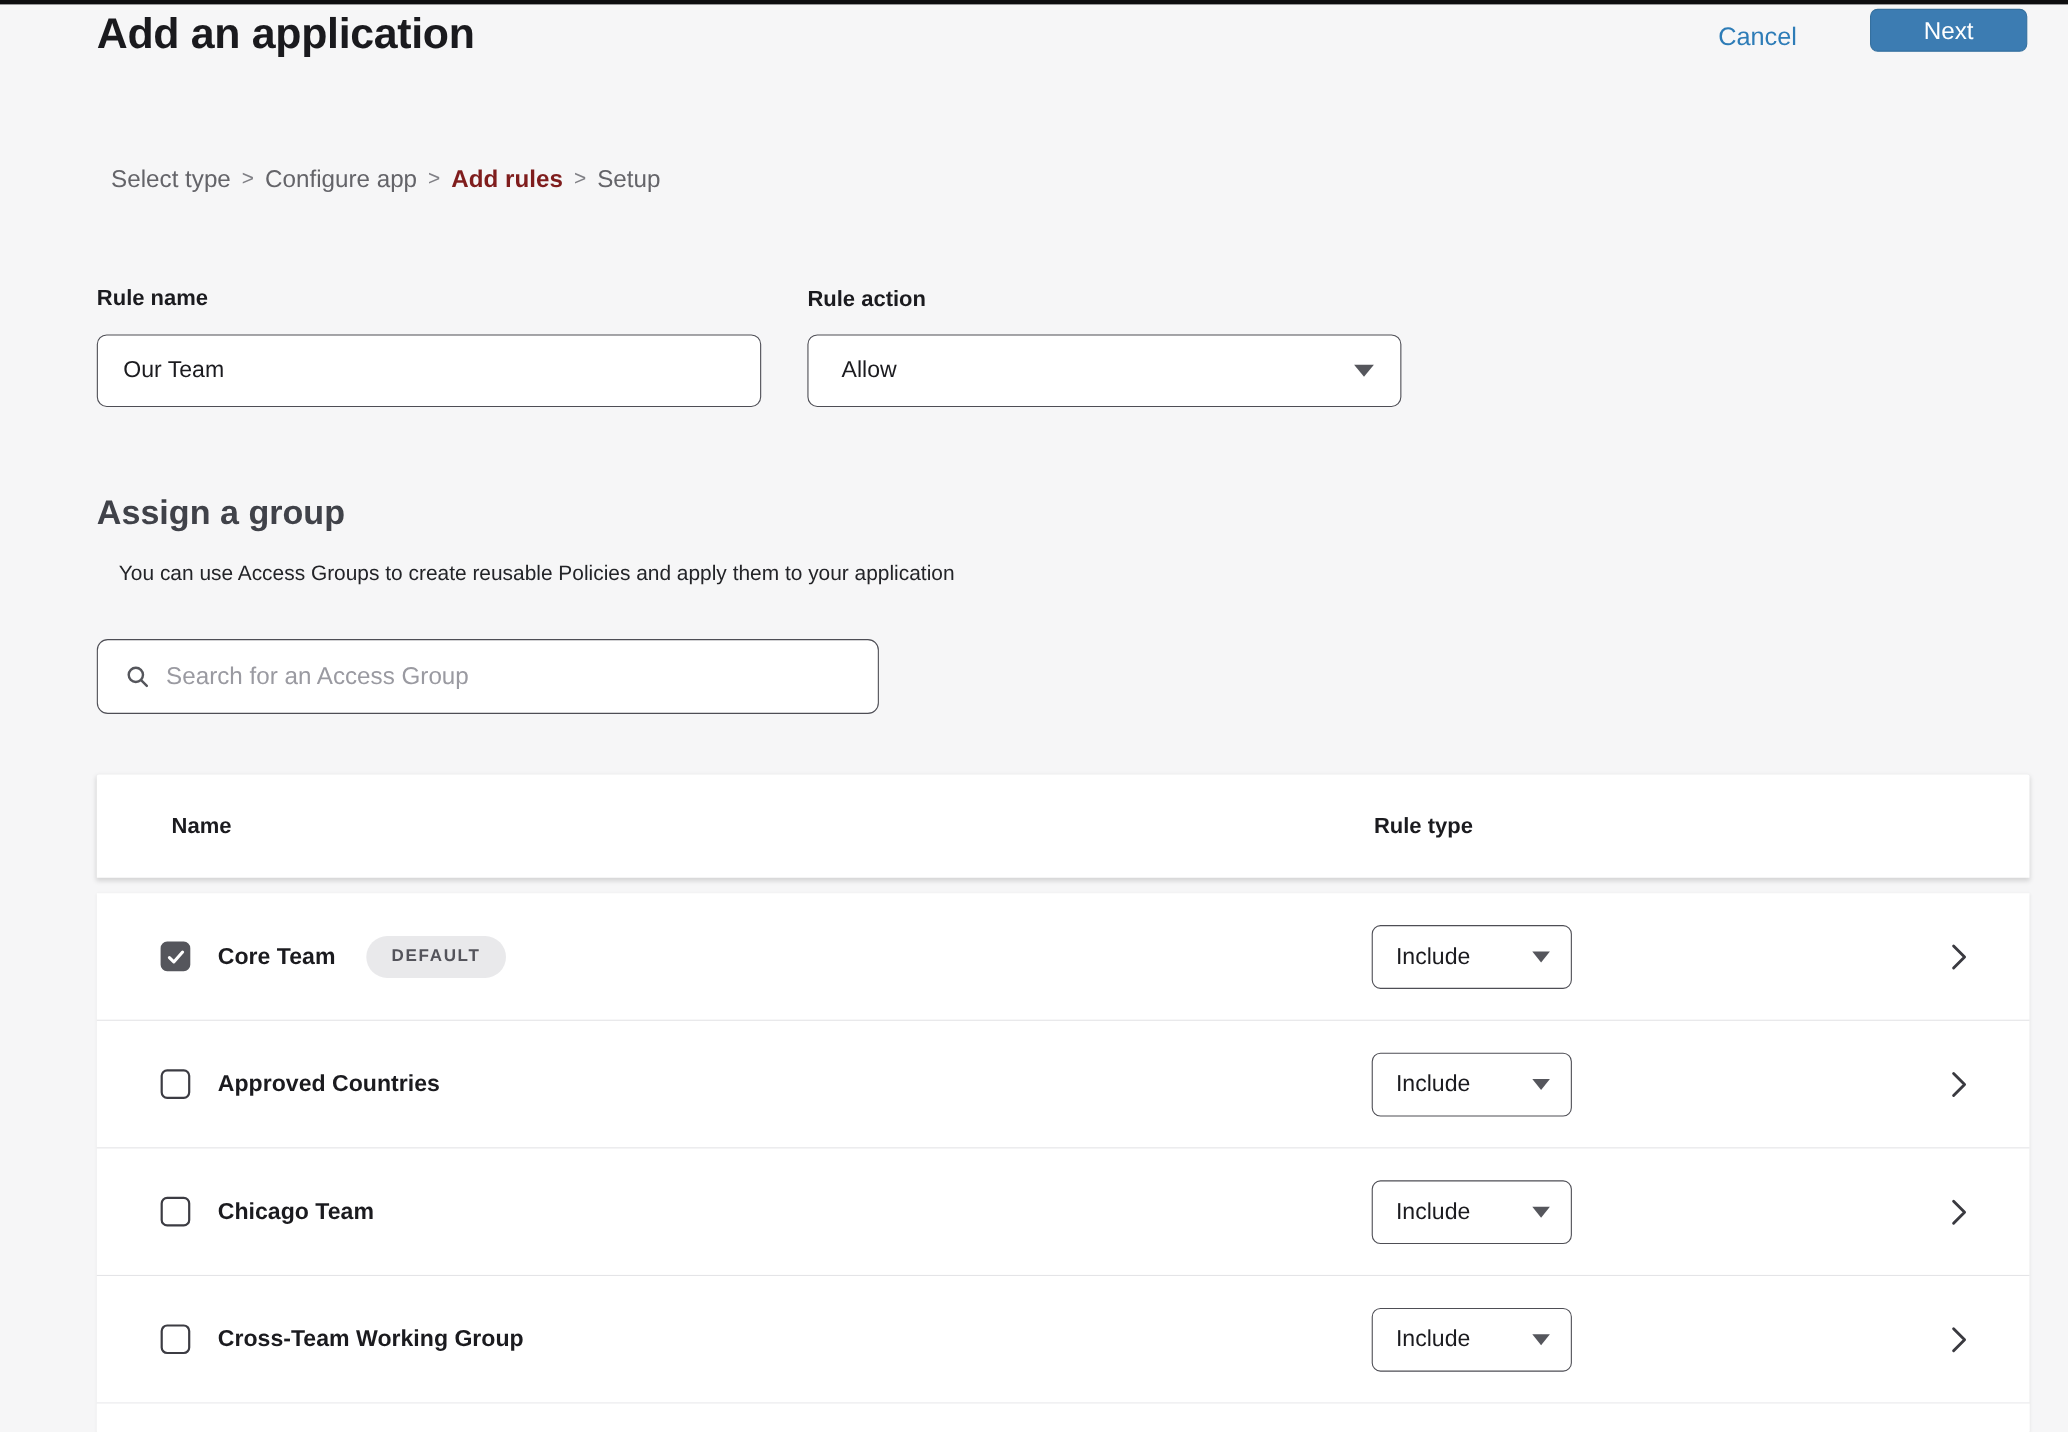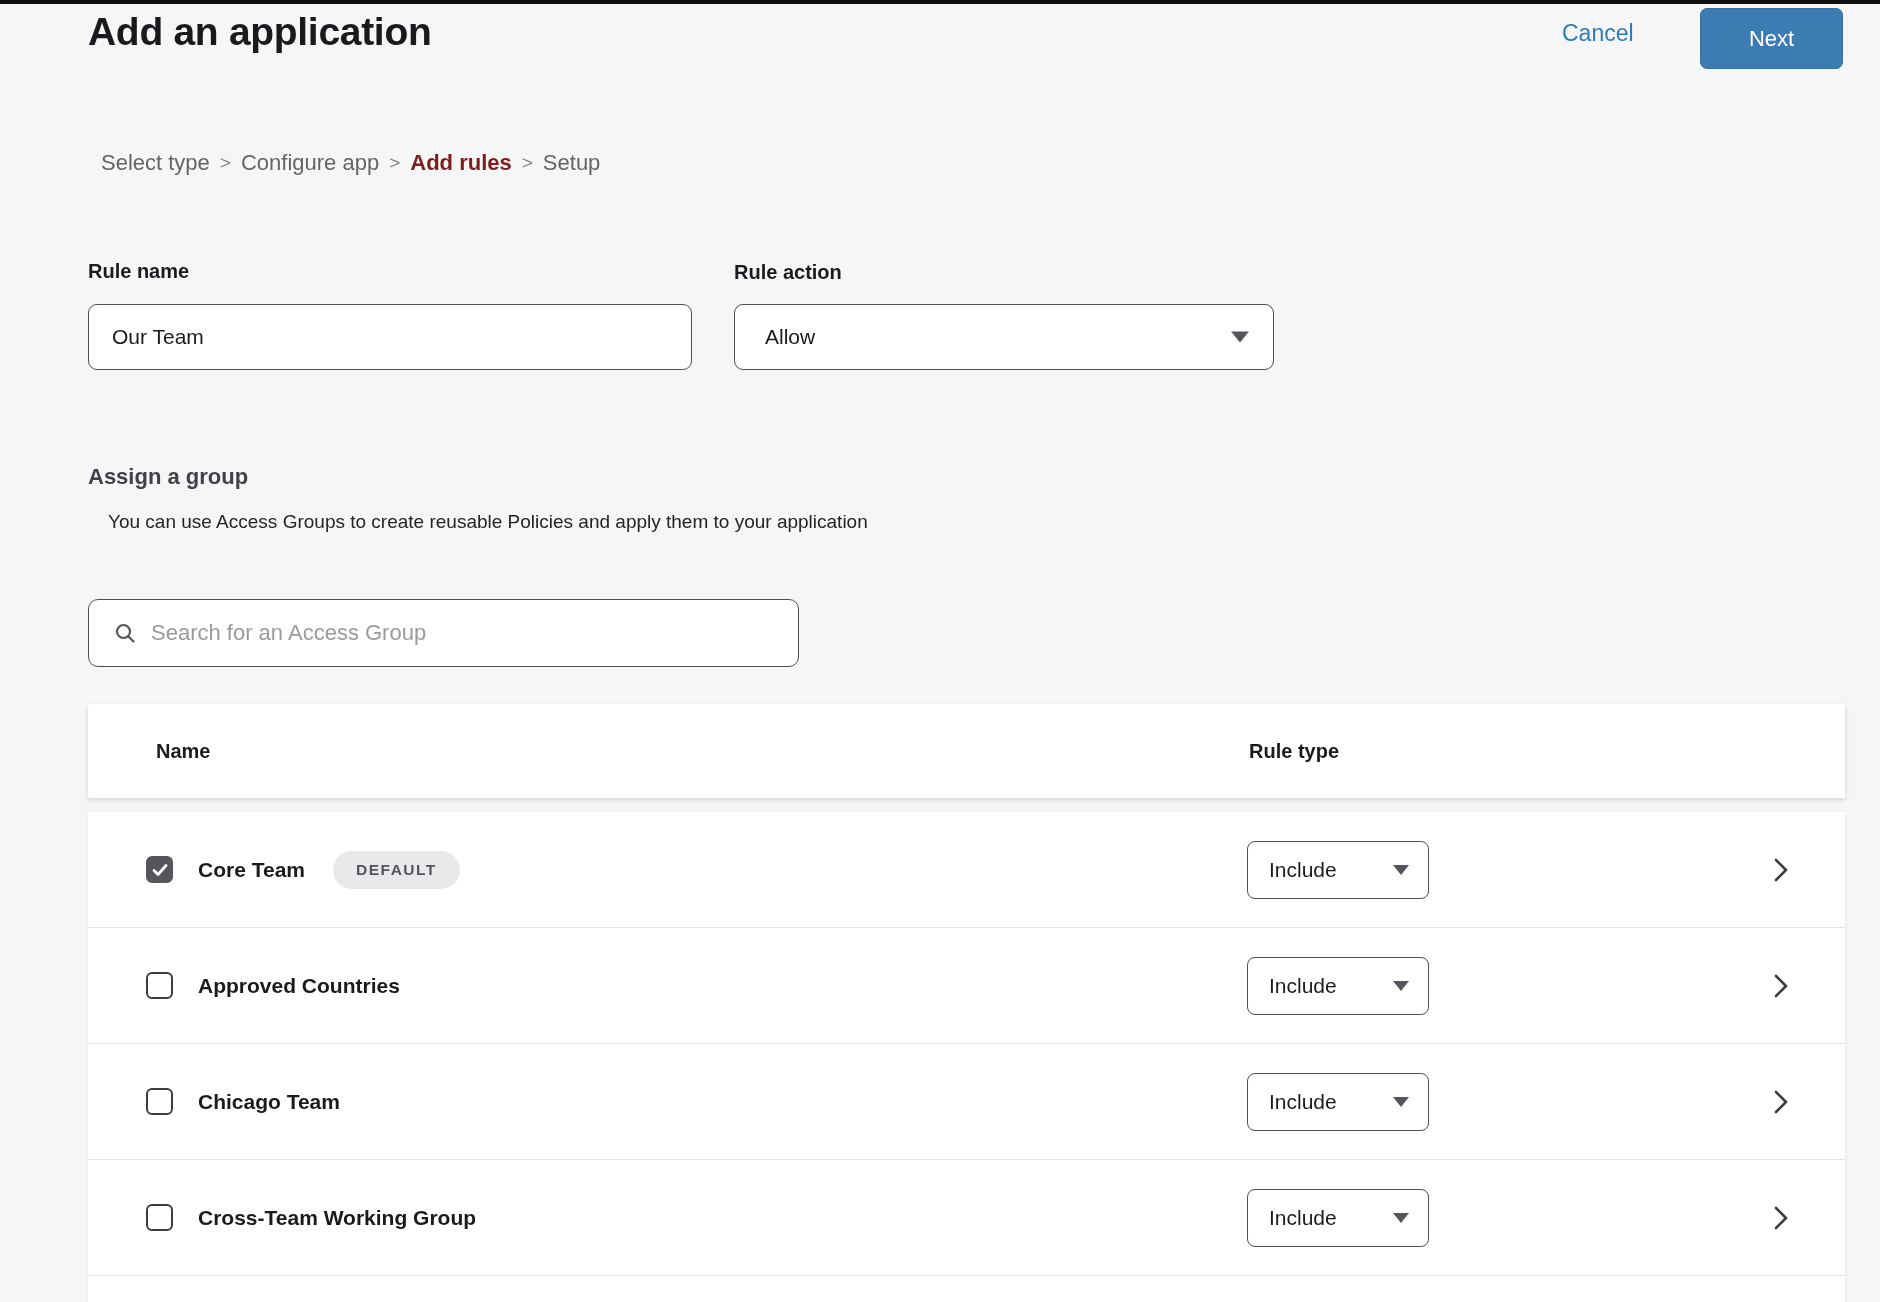--- a/index.html
+++ b/index.html
@@ -12,21 +12,21 @@
   }
   .abs { position:absolute; }
 
   
   .top-edge { left:0; top:0; width:1880px; height:4px; background:#0e0e10; }
 
   
   .page-title { left:88px; top:8px; font-size:39px; line-height:48px; font-weight:700; color:#1a1a1e; letter-spacing:-0.3px; }
   .cancel-link { left:1562px; top:20px; font-size:23px; color:var(--link-blue,#2d7cb7); cursor:pointer; background:none; border:none; font-family:inherit; }
   .next-button {
-    left:1700px; top:8px; width:143px; height:61px;
+    left:1700px; top:8px; width:143px; height:39px;
     background:var(--accent-blue,#3c7cb2); border:1px solid #35709f; border-radius:7px;
     color:#fff; font-size:22px; font-family:inherit; cursor:pointer;
     display:flex; align-items:center; justify-content:center;
   }
 
   
   .breadcrumb { left:101px; top:150px; display:flex; align-items:center; gap:10px; font-size:22px; color:var(--text-gray,#646469); }
   .crumb { cursor:pointer; }
   .crumb.active { font-weight:700; color:#7f1d1d;text-align:center; }
   .crumb-sep { font-size:19px; color:#808086; }
@@ -44,26 +44,26 @@
     background:#fff; border:1.5px solid var(--border-dark,#4e4e55); border-radius:9px;
     display:flex; align-items:center; cursor:pointer; position:absolute;
   }
   .rule-action-select { left:734px; top:304px; width:540px; height:66px; padding:0 30px; font-size:21px; }
   .caret-down {
     width:0; height:0; border-left:9px solid transparent; border-right:9px solid transparent;
     border-top:11px solid #55565c; position:absolute; right:24px; top:50%; transform:translateY(-50%);
   }
 
   
-  .assign-heading { left:88px; top:464px; font-size:22px; font-weight:700; color:var(--heading-gray,#404249); }
+  .assign-heading { left:88px; top:448px; font-size:31px; font-weight:700; color:var(--heading-gray,#404249); }
   .assign-desc { left:88px; top:511px; font-size:19px; color:#232428;margin-left:20px; }
   .search-box {
     left:88px; top:581px; width:711px; height:68px;
     background:#fff; border:1.5px solid var(--border-dark,#4e4e55); border-radius:10px;
-    display:flex; align-items:center; padding:0 14px 0 24px;margin-top:18px;
+    display:flex; align-items:center; padding:0 14px 0 24px;
   }
   .search-box svg { flex:0 0 auto; }
   .search-input {
     border:none; outline:none; background:transparent; flex:1; margin-left:14px;
     font-size:22px; font-family:inherit; color:#1b1b1f;
   }
   .search-input::placeholder { color:var(--placeholder,#9a9aa1); }
 
   
   .table-header-band {

